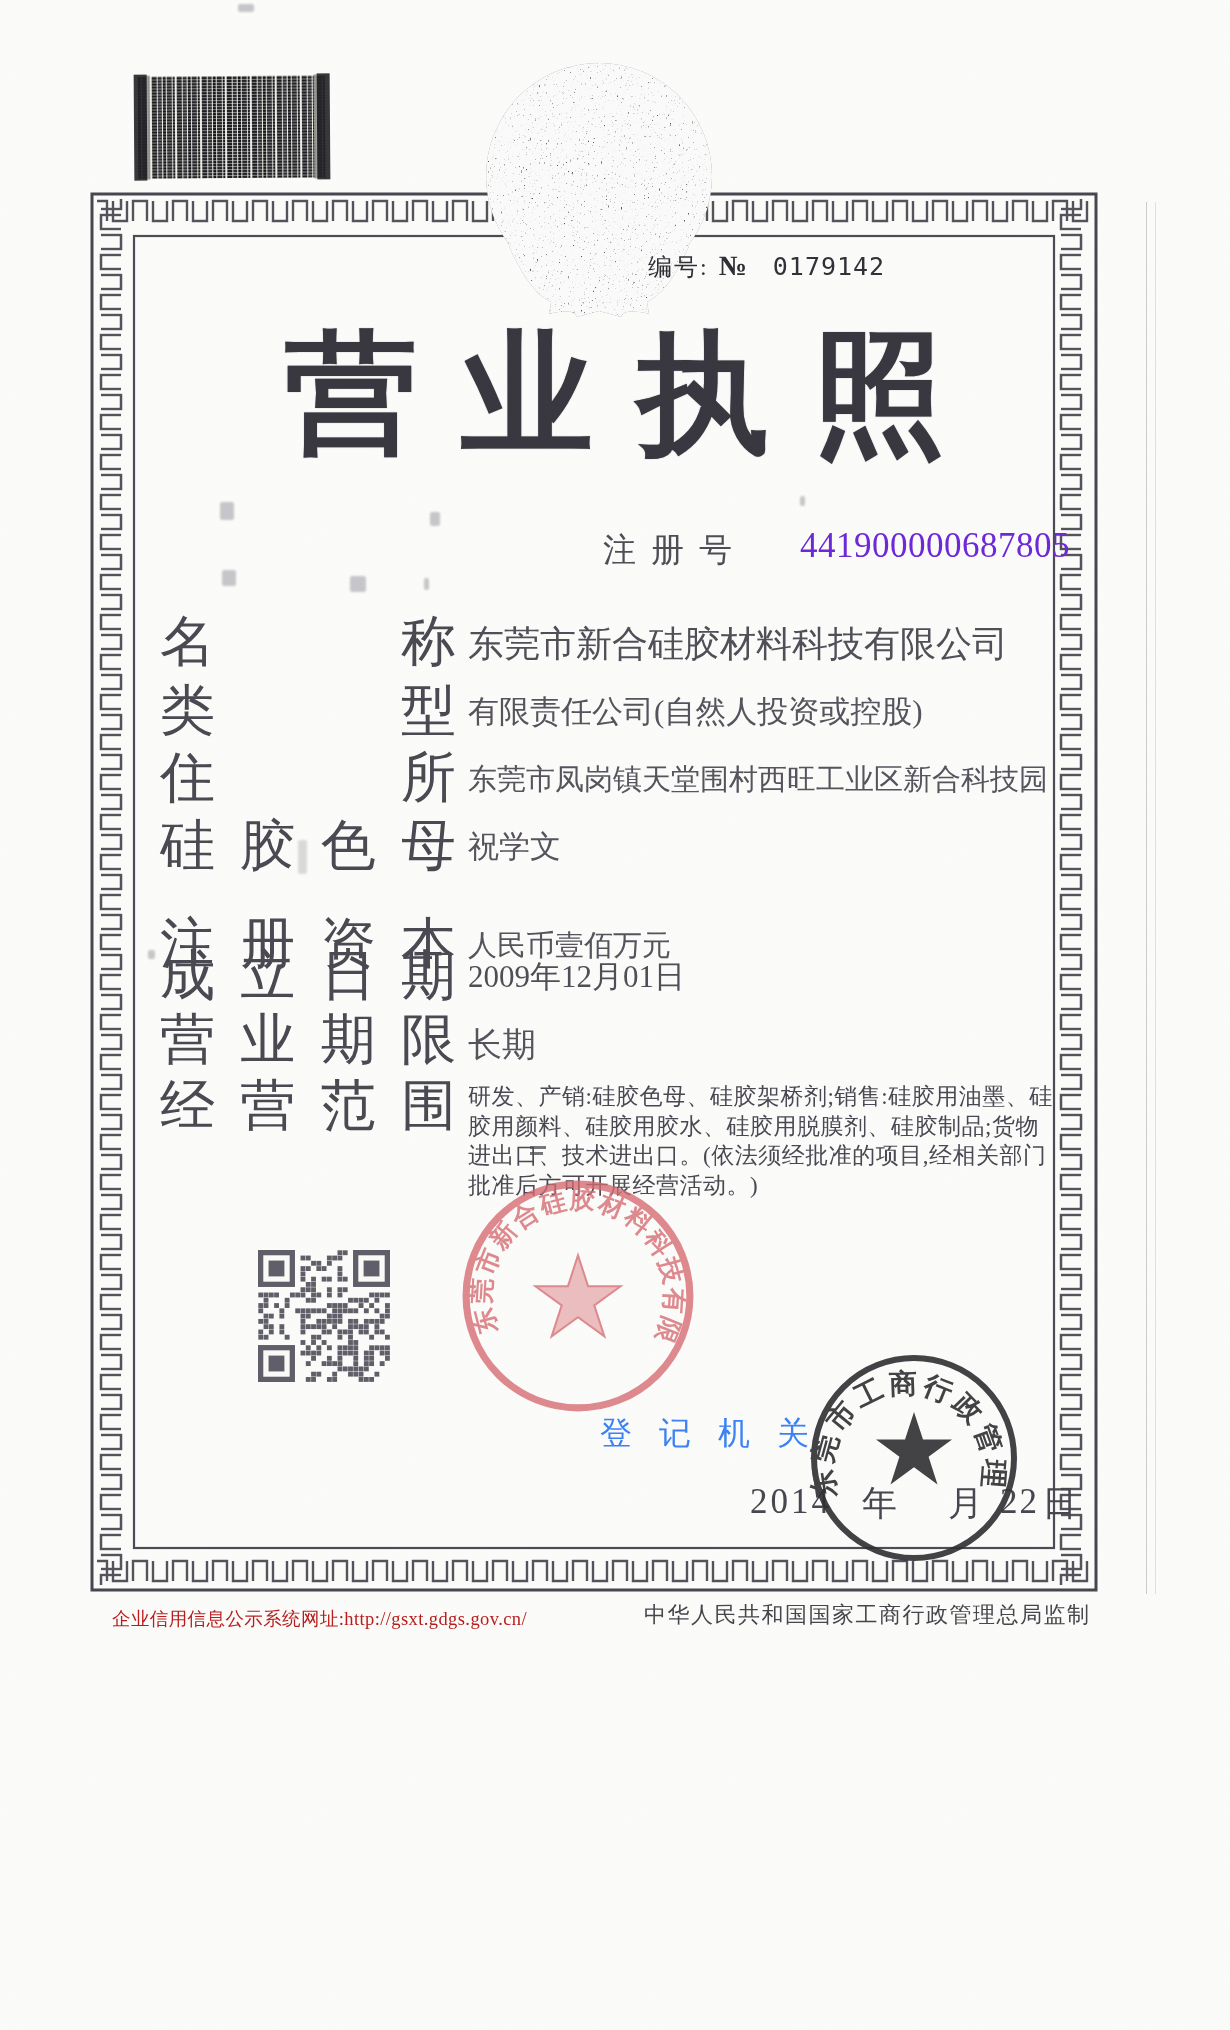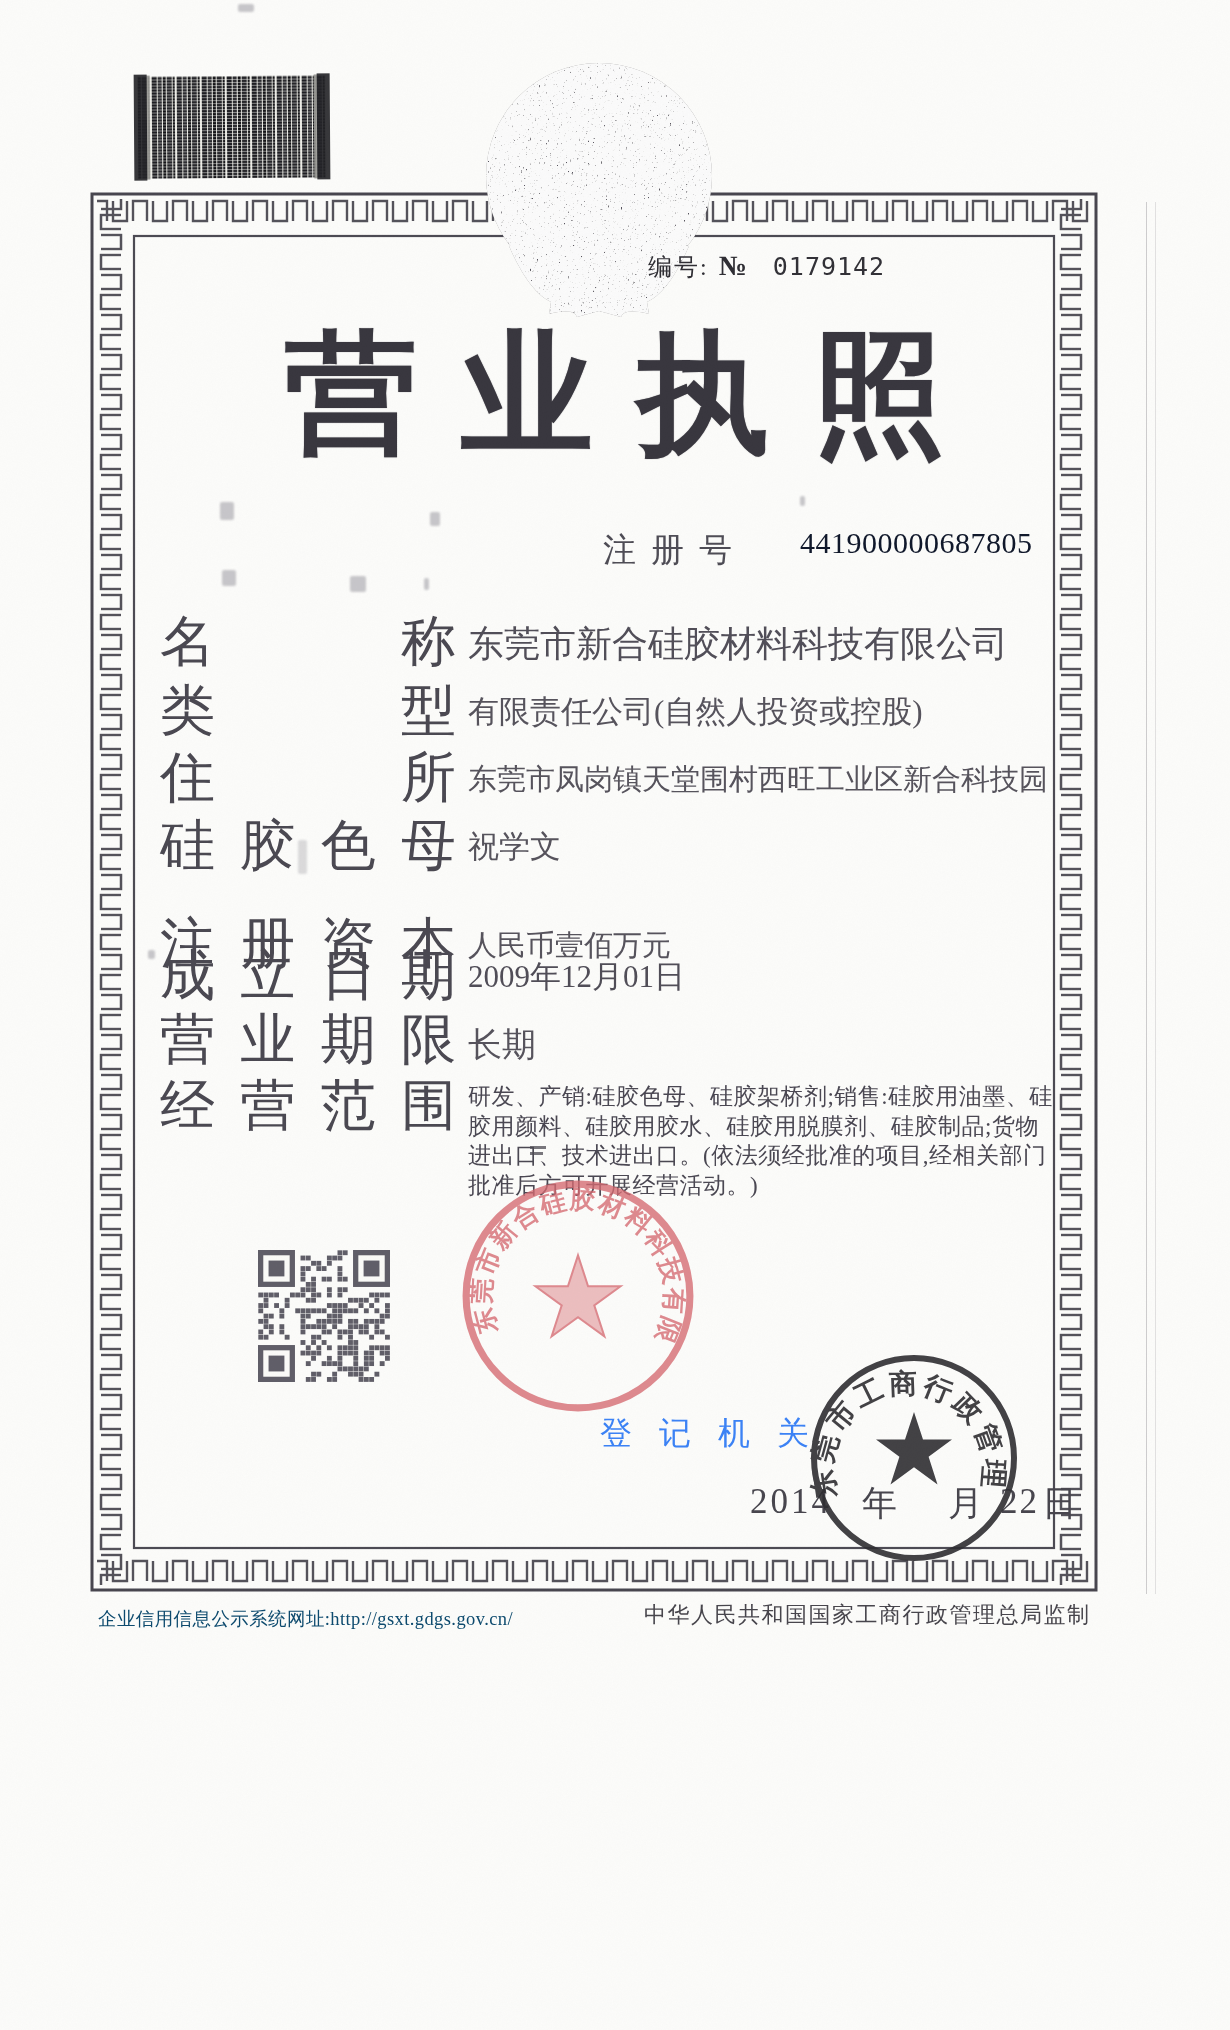--- a/index.html
+++ b/index.html
@@ -21,21 +21,21 @@
   
   .serial{left:648px;top:250px;font-size:24px;color:#2e2d33;letter-spacing:2px;white-space:nowrap;}
   .serial .no-mark{font-family:"Liberation Serif",serif;font-weight:700;font-size:28px;margin:0 8px 0 10px;}
   .serial .digits{font-family:"DejaVu Sans Mono",monospace;font-size:25px;letter-spacing:1px;color:#313036;margin-left:16px;}
   
   .title{left:0;top:318px;width:100%;text-align:center;}
   .title span{font-family:"Liberation Sans",sans-serif;font-weight:700;font-size:132px;line-height:1.15;
     letter-spacing:44px;margin-right:-44px;color:#38363e;text-shadow:0 0 1px rgba(70,68,76,.7);}
   
   .reg-label{left:603px;top:528px;font-size:33px;letter-spacing:15px;color:#4e4c55;}
-  .reg-number{left:800px;top:526px;font-size:30px;letter-spacing:.5px;color:#0f172a;}
+  .reg-number{left:800px;top:526px;font-size:35px;letter-spacing:.5px;color:#6d28d9;}
   
   .frow{position:absolute;left:0;width:1230px;height:62px;}
   .f-label{position:absolute;left:160px;width:296px;font-size:55px;line-height:1.1;color:#4a4851;
     text-align:justify;text-align-last:justify;text-justify:inter-character;}
   .f-value{position:absolute;left:468px;width:592px;color:#56535c;}
   .row-name   .f-value{top:8px;font-size:36px;color:#514e58;}
   .row-type   .f-value{top:10px;font-size:31px;}
   .row-addr   .f-value{top:12px;font-size:29px;}
   .row-legal  .f-value{top:10px;font-size:31px;}
   .row-capital .f-value{top:12px;font-size:29px;}
@@ -47,21 +47,21 @@
   .seal-red{left:460px;top:1178px;opacity:.78;}
   .seal-black{left:806px;top:1350px;opacity:.9;}
   .registrar{left:600px;top:1412px;font-size:32px;letter-spacing:27px;color:#3b82f6;white-space:nowrap;}
   .date-line span{position:absolute;font-size:35px;color:#47454d;white-space:nowrap;}
   .d-year{left:750px;top:1482px;letter-spacing:3px;}
   .d-yu{left:862px;top:1480px;}
   .d-mu{left:948px;top:1480px;}
   .d-day{left:1000px;top:1482px;letter-spacing:2px;}
   .d-du{left:1042px;top:1480px;}
   
-  .footer-left{left:98px;top:1606px;font-size:18.5px;color:#0c4a6e;letter-spacing:.4px;}
+  .footer-left{left:112px;top:1606px;font-size:18.5px;color:#b91c1c;letter-spacing:.4px;}
   .footer-right{left:644px;top:1600px;font-size:22px;font-weight:500;color:#47454c;letter-spacing:1.5px;}
   
   .edge-ghost{left:1146px;top:202px;width:8px;height:1392px;
     border-left:1px solid rgba(90,88,96,.28);border-right:1px solid rgba(90,88,96,.16);}
   .sm{position:absolute;background:#5a5866;border-radius:2px;filter:blur(1.2px);opacity:.32;}
   .dash{position:absolute;background:#4c4a52;opacity:.75;}
   .noise{left:0;top:0;pointer-events:none;}
 </style>
 </head>
 <body>

